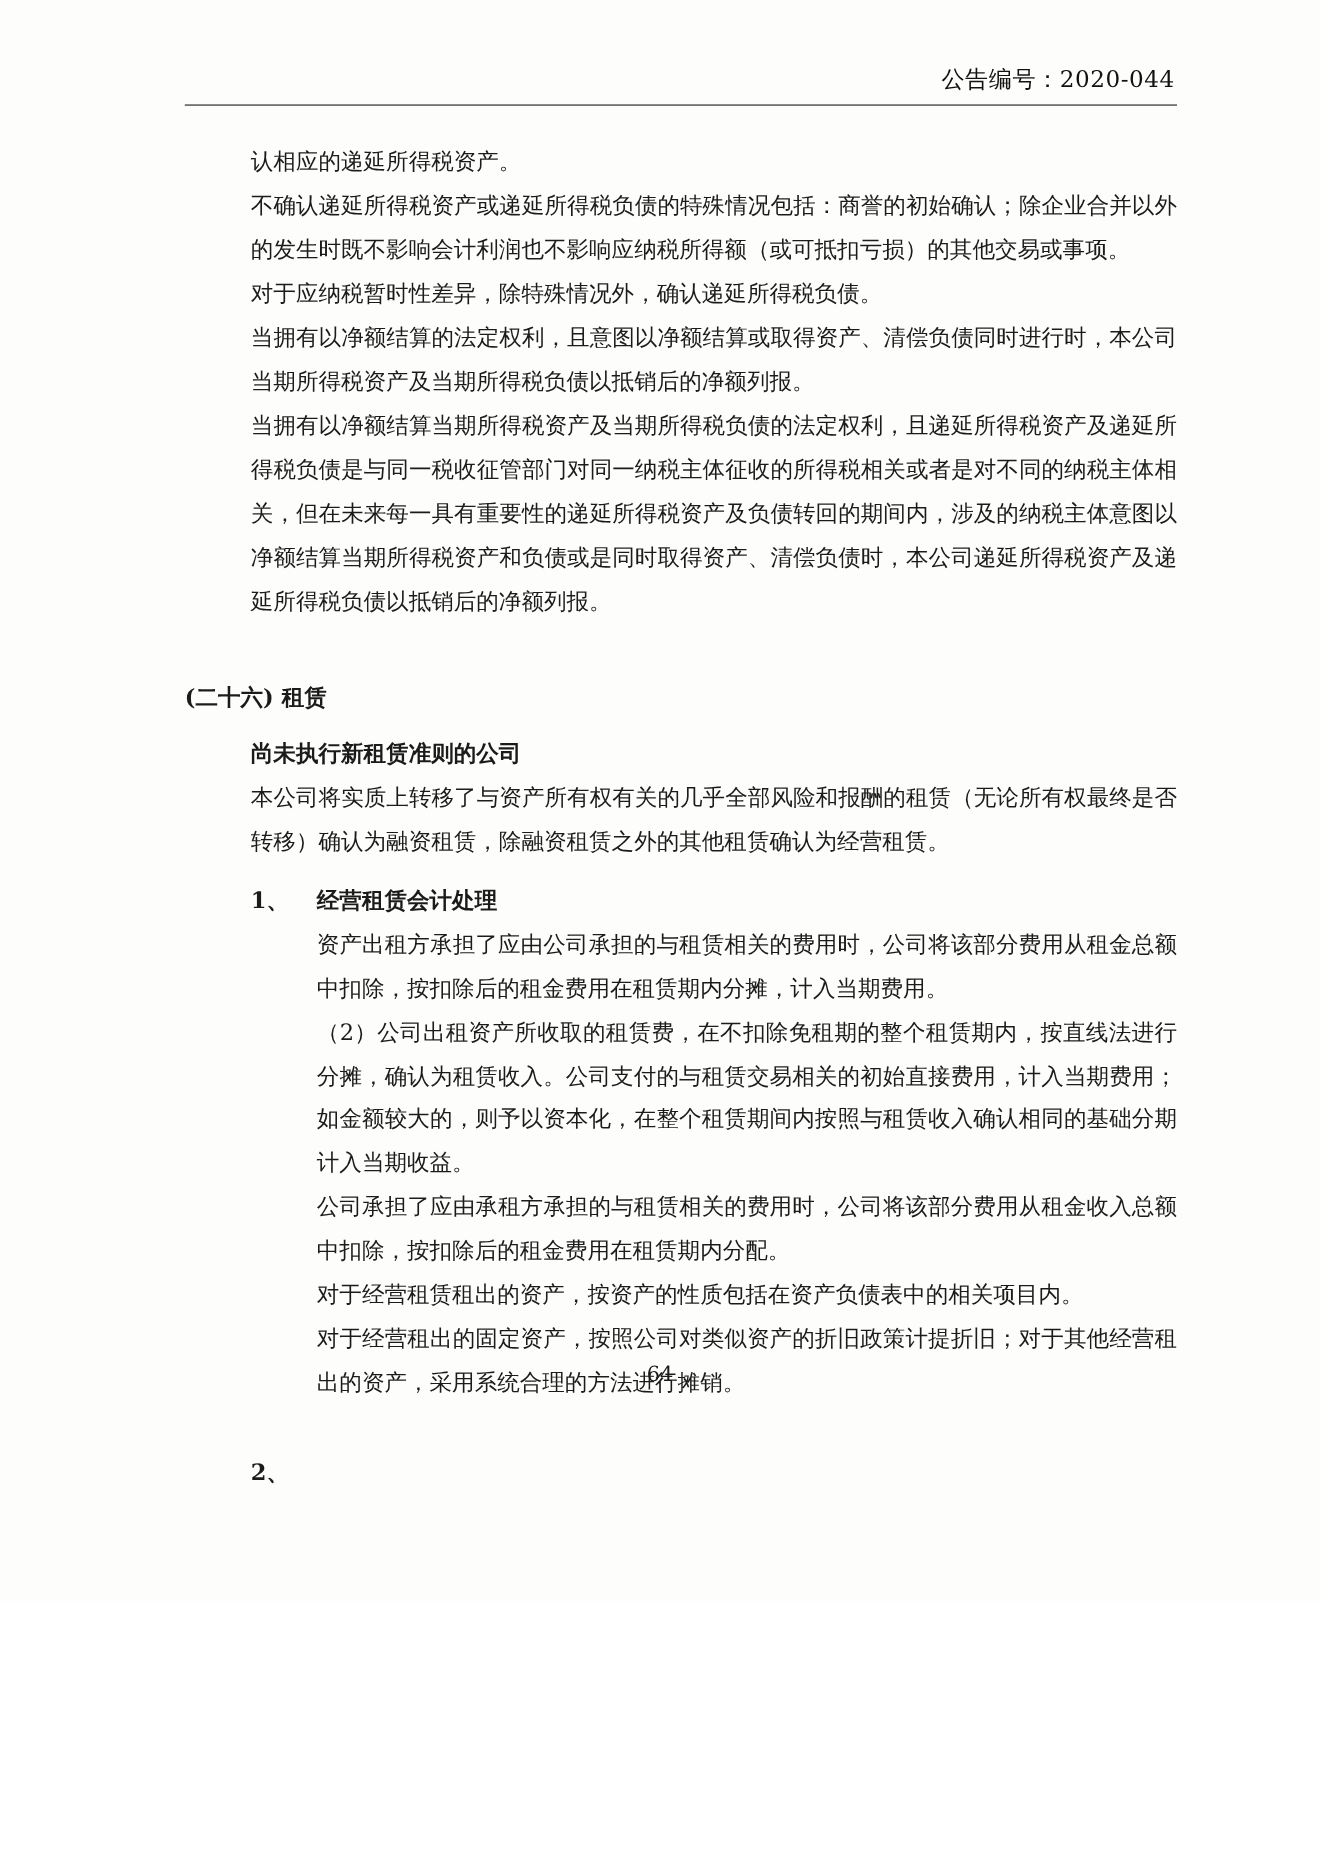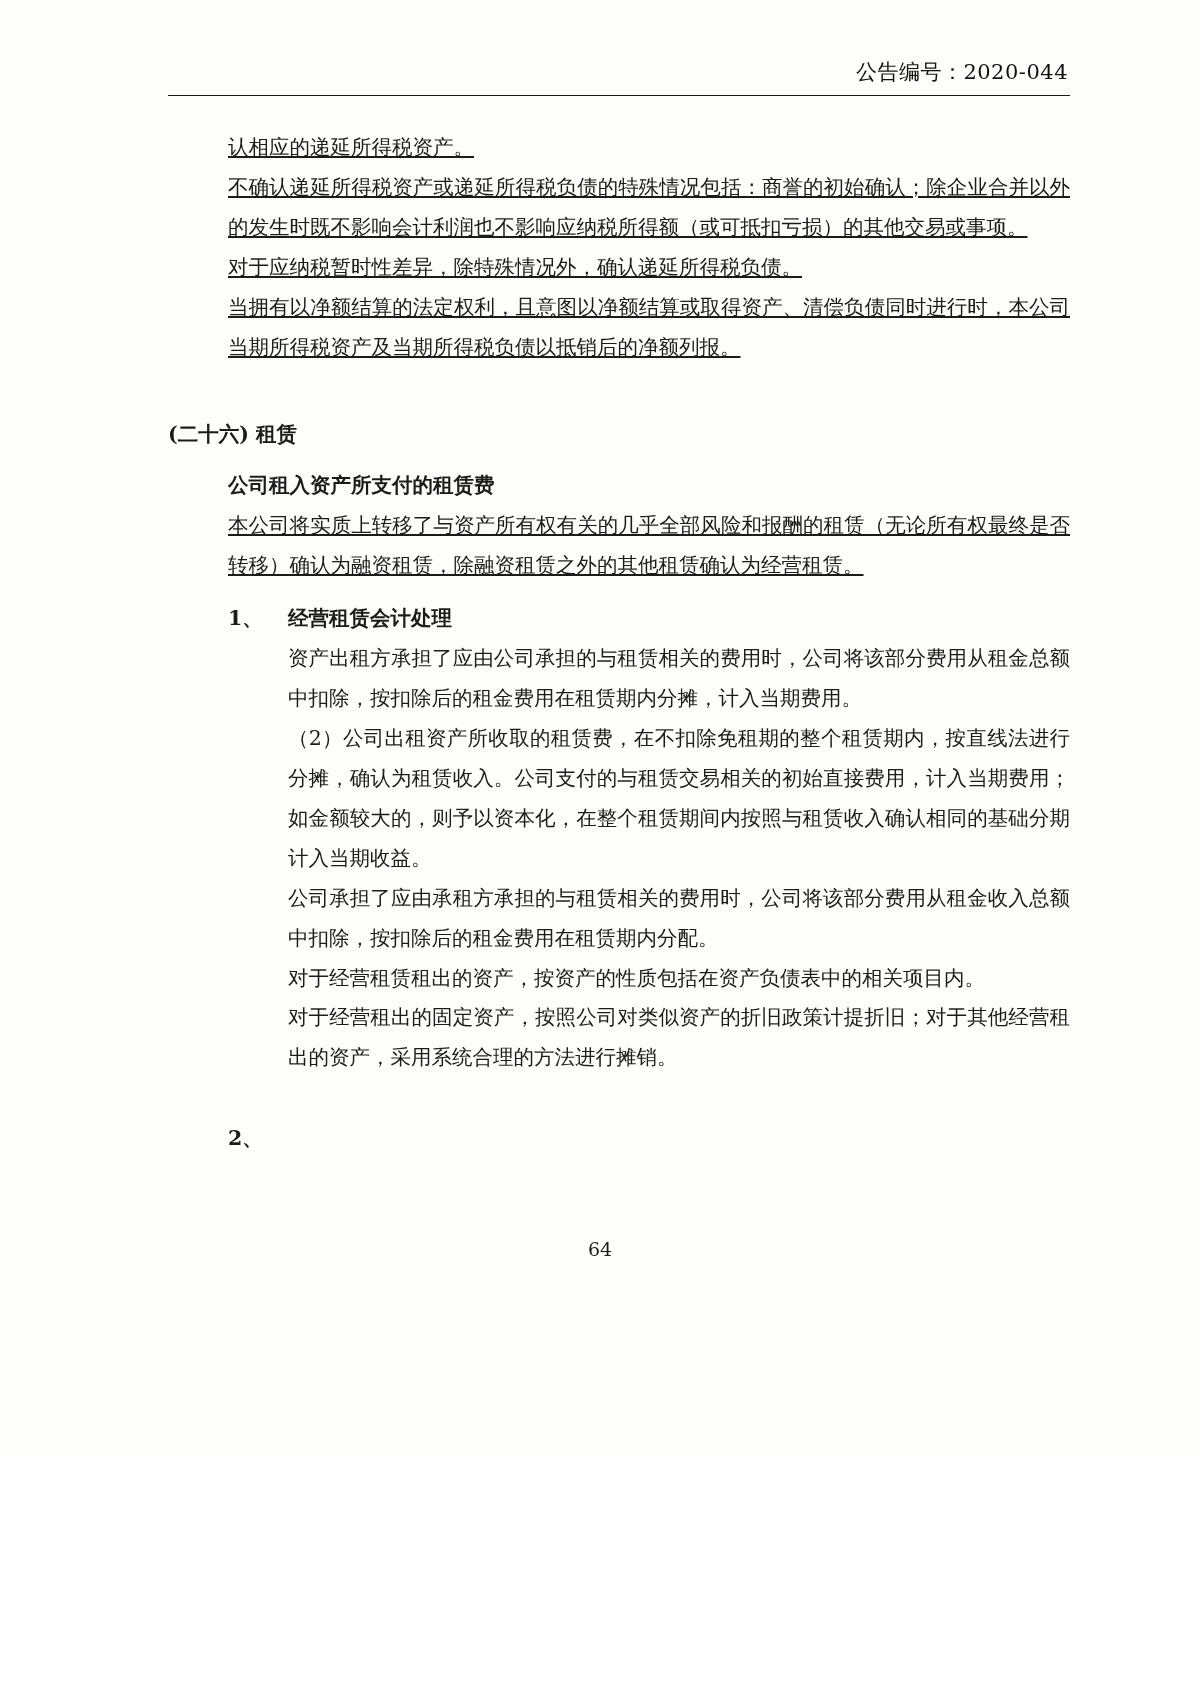--- a/index.html
+++ b/index.html
@@ -42,21 +42,20 @@
   }
   p {
     margin: 0;
     font-size: 20.5px;
     line-height: 1.95;
     text-align: justify;
     text-justify: inter-ideograph;
   }
   .body-para {
     padding-left: 60px;
-    text-decoration: underline;
   }
   .section-title {
     margin-top: 46px;
     padding-left: 0px;
     font-weight: bold;
     font-size: 20.5px;
     line-height: 2.0;
   }
   .sub-title {
     margin-top: 10px;
@@ -101,23 +100,24 @@
     <span>公告编号：2020-044</span>
   </div>
   <div class="header-rule"></div>
 
   <div class="content">
 
     <p class="body-para">认相应的递延所得税资产。</p>
     <p class="body-para">不确认递延所得税资产或递延所得税负债的特殊情况包括：商誉的初始确认；除企业合并以外的发生时既不影响会计利润也不影响应纳税所得额（或可抵扣亏损）的其他交易或事项。</p>
     <p class="body-para">对于应纳税暂时性差异，除特殊情况外，确认递延所得税负债。</p>
     <p class="body-para">当拥有以净额结算的法定权利，且意图以净额结算或取得资产、清偿负债同时进行时，本公司当期所得税资产及当期所得税负债以抵销后的净额列报。</p>
+    <p class="body-para">当拥有以净额结算当期所得税资产及当期所得税负债的法定权利，且递延所得税资产及递延所得税负债是与同一税收征管部门对同一纳税主体征收的所得税相关或者是对不同的纳税主体相关，但在未来每一具有重要性的递延所得税资产及负债转回的期间内，涉及的纳税主体意图以净额结算当期所得税资产和负债或是同时取得资产、清偿负债时，本公司递延所得税资产及递延所得税负债以抵销后的净额列报。</p>
 
     <p class="section-title">(二十六) 租赁</p>
-    <p class="sub-title">公司租入资产所支付的租赁费</p>
+    <p class="sub-title">尚未执行新租赁准则的公司</p>
     <p class="body-para">本公司将实质上转移了与资产所有权有关的几乎全部风险和报酬的租赁（无论所有权最终是否转移）确认为融资租赁，除融资租赁之外的其他租赁确认为经营租赁。</p>
 
     <div class="numbered">
       <span class="num">1、</span>
       <span>经营租赁会计处理</span>
     </div>
 
     <p class="deep">资产出租方承担了应由公司承担的与租赁相关的费用时，公司将该部分费用从租金总额中扣除，按扣除后的租金费用在租赁期内分摊，计入当期费用。</p>
     <p class="deep">（2）公司出租资产所收取的租赁费，在不扣除免租期的整个租赁期内，按直线法进行分摊，确认为租赁收入。公司支付的与租赁交易相关的初始直接费用，计入当期费用；如金额较大的，则予以资本化，在整个租赁期间内按照与租赁收入确认相同的基础分期计入当期收益。</p>
     <p class="deep">公司承担了应由承租方承担的与租赁相关的费用时，公司将该部分费用从租金收入总额中扣除，按扣除后的租金费用在租赁期内分配。</p>

